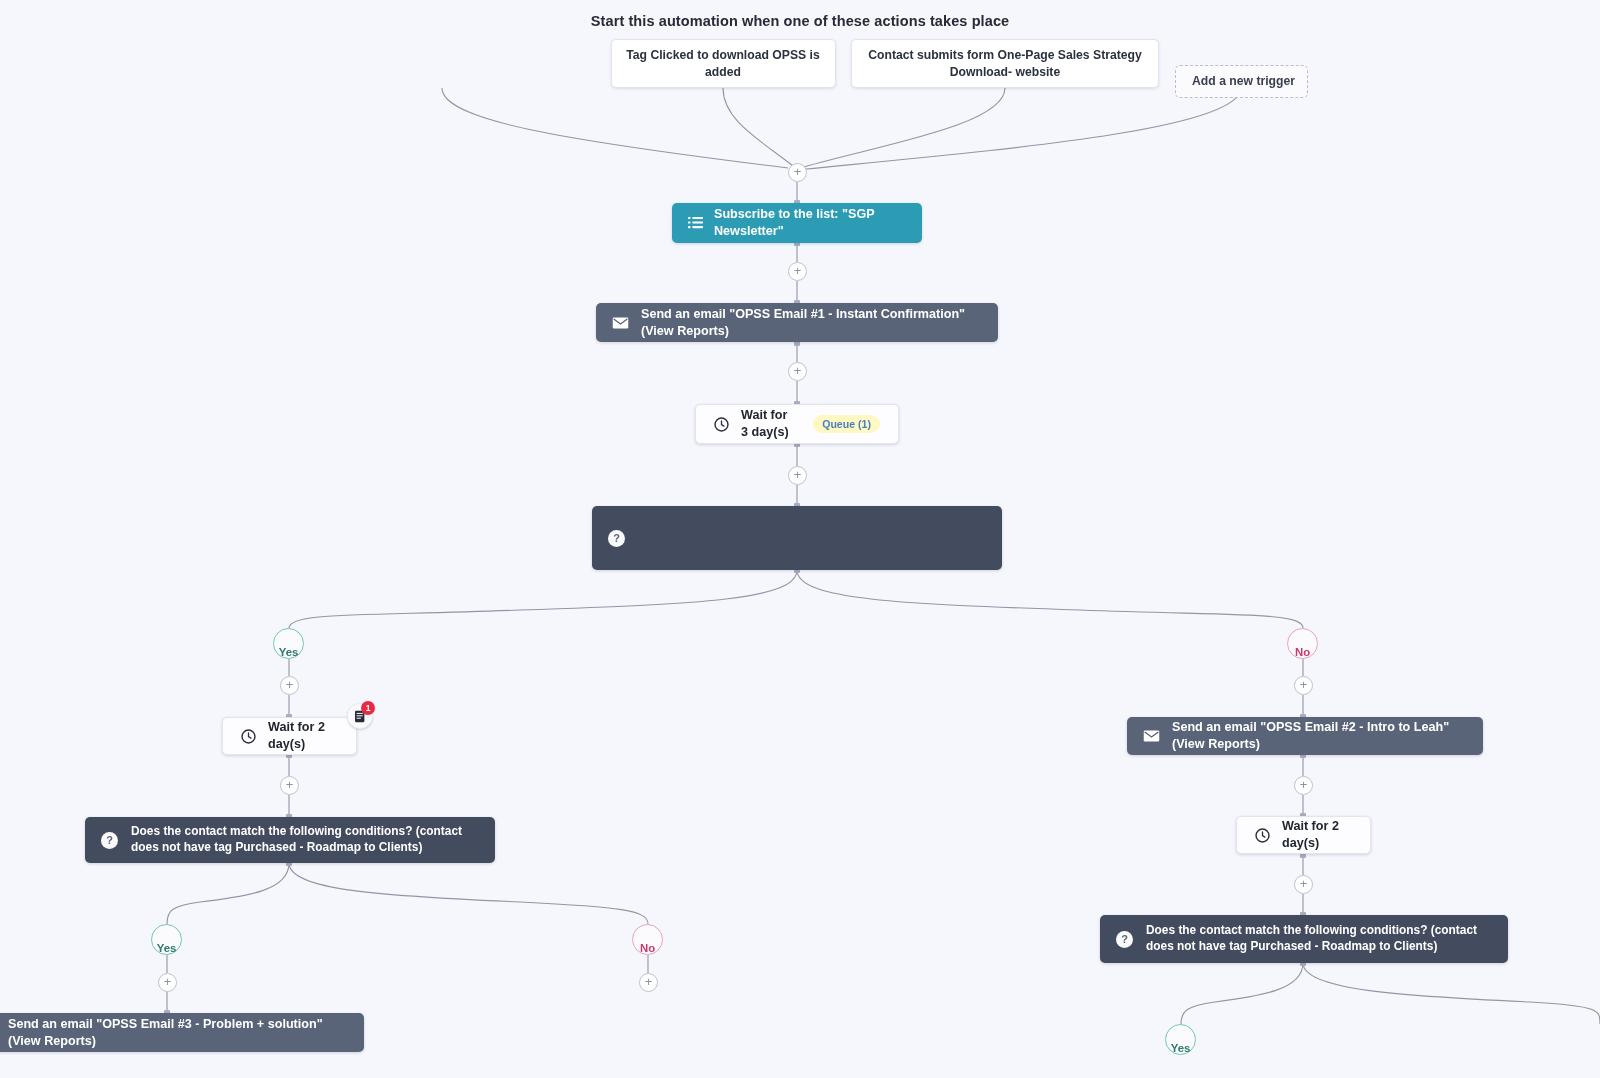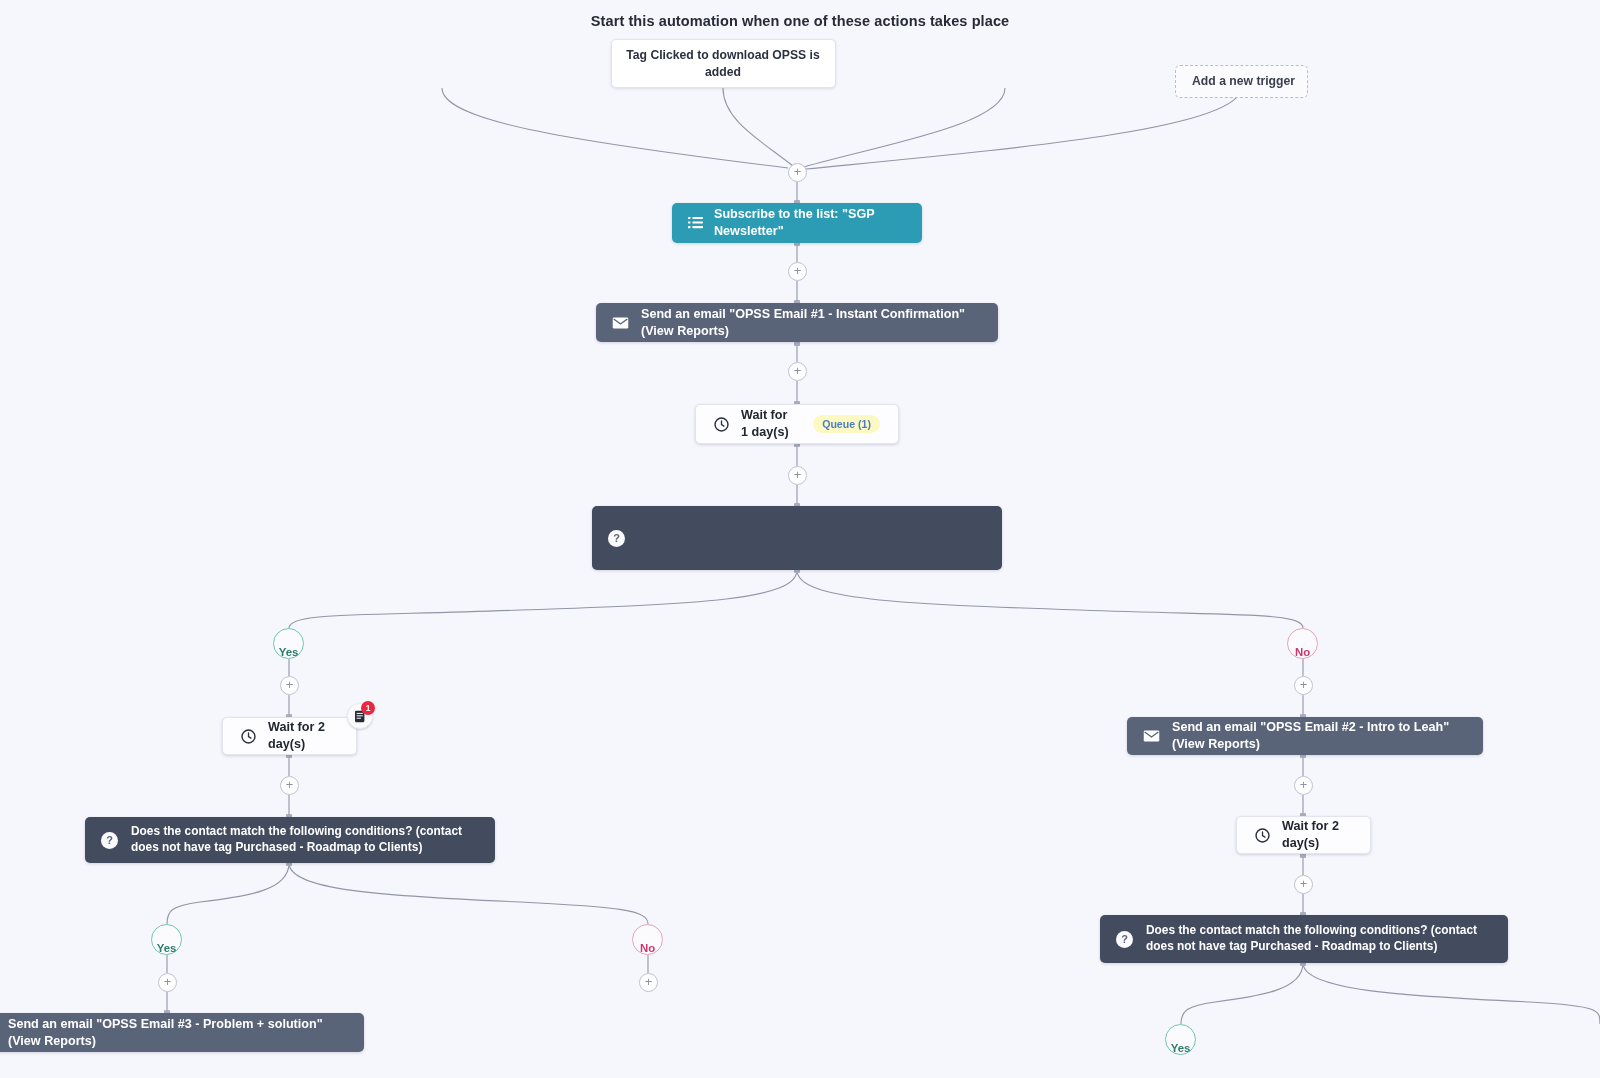--- a/index.html
+++ b/index.html
@@ -202,20 +202,23 @@
       <rect x="1300" y="912" width="6" height="6" rx="1"></rect>
       <rect x="1300" y="960" width="6" height="6" rx="1"></rect>
     </g>
   </svg>
 
   <div class="hdr">Start this automation when one of these actions takes place</div>
 
   <div class="trigger" style="left:611px; top:39px; width:225px; height:49px;padding-left:11px;">
     <span>Tag Clicked to download OPSS is added</span>
   </div>
+  <div class="trigger" style="left:851px; top:39px; width:308px; height:49px;">
+    <span>Contact submits form One-Page Sales Strategy Download- website</span>
+  </div>
   <div class="trigger dashed" style="left:1175px; top:65px; width:133px; height:33px;justify-content:flex-end;">
     <span>Add a new trigger</span>
   </div>
 
   <div class="plus" style="left:788px; top:163px;">
     <span>+</span>
     </div>
   <div class="plus" style="left:788px; top:262px;">
     <span>+</span>
     </div>
@@ -273,21 +276,21 @@
     <span class="lbl">Send an email "OPSS Email #1 - Instant Confirmation" (View Reports)</span>
   </div>
 
   <div class="node light" style="left:695px; top:404px; width:204px; height:40px;">
     <span class="ico">
       <svg class="clock" viewBox="0 0 16 16">
         <circle cx="8" cy="8" r="6.9" fill="none" stroke="#2b2f3a" stroke-width="1.5"></circle>
         <path d="M8 4.2 V8.2 L10.6 9.7" fill="none" stroke="#2b2f3a" stroke-width="1.4" stroke-linecap="round"></path>
       </svg>
     </span>
-    <span class="lbl">Wait for 1 day(s)</span>
+    <span class="lbl">Wait for 3 day(s)</span>
     <span class="queue">Queue (1)</span>
   </div>
 
   <div class="node cond" style="left:592px; top:506px; width:410px; height:64px;">
     <span class="ico q-badge">?</span>
   </div>
 
   <div class="branch yes" style="left:273px; top:628px;">
     <span>Yes</span>
     </div>

